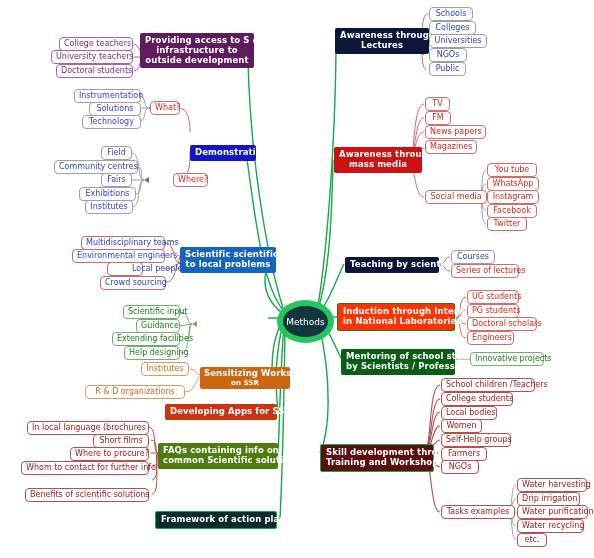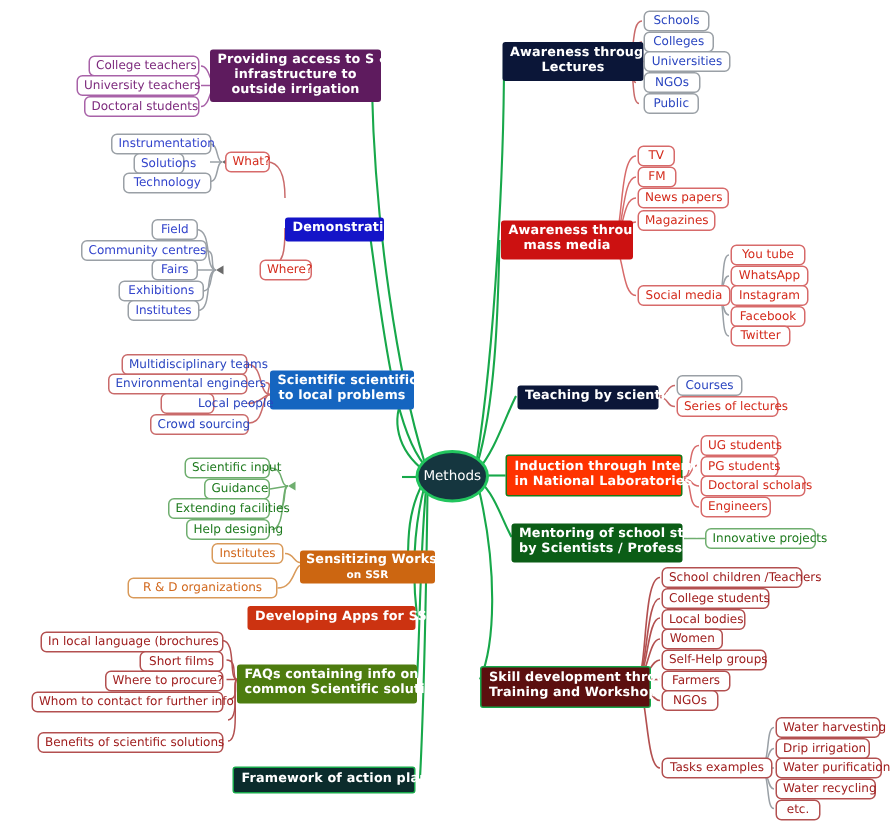--- a/index.html
+++ b/index.html
@@ -61,21 +61,21 @@
   #center-node{
     position:absolute;
     display:flex;
     align-items:center;
     justify-content:center;
     background:#15363f;
     color:#ffffff;
     font-size:9px;
     font-weight:normal;
     border-radius:50%;
-    border:2px solid #22c55e;
+    border:6px solid #22c55e;
   }
 </style>
 </head>
 <body>
 
 <div id="canvas">
 
   <svg class="links" viewBox="0 0 594 558">
     <g fill="none" stroke="#17a84a" stroke-width="1.4">
 
@@ -222,34 +222,34 @@
     </g>
   </svg>
 
   <div id="center-node" style="left:277px;top:300px;width:45px;height:31px;">
     <span>Methods</span>
   </div>
 
   <div class="node main" style="left:140px;top:33px;width:114px;background:#5e1b5e;">
     <span class="l2">Providing access to S &amp; T</span>
     <span class="l2">infrastructure to</span>
-    <span class="l2">outside irrigation</span>
+    <span class="l2">outside development</span>
   </div>
   <div class="node leaf purple" style="left:59px;top:37px;width:74px;">College teachers</div>
   <div class="node leaf purple" style="left:51px;top:50px;width:82px;">University teachers</div>
   <div class="node leaf purple" style="left:56px;top:64px;width:77px;">Doctoral students</div>
 
   <div class="node main" style="left:190px;top:145px;width:66px;background:#1414c8;">
     <span class="l2">Demonstration</span>
   </div>
   <div class="node leaf red" style="left:150px;top:101px;width:30px;">What?</div>
   <div class="node leaf red" style="left:144px;top:173px;width:35px;margin-left:29px;">Where?</div>
 
   <div class="node leaf grey-blue" style="left:74px;top:89px;width:67px;">Instrumentation</div>
-  <div class="node leaf grey-blue" style="left:89px;top:102px;width:34px;">Solutions</div>
+  <div class="node leaf grey-blue" style="left:89px;top:102px;width:52px;">Solutions</div>
   <div class="node leaf grey-blue" style="left:82px;top:115px;width:59px;">Technology</div>
 
   <div class="node leaf grey-blue" style="left:101px;top:146px;width:31px;">Field</div>
   <div class="node leaf grey-blue" style="left:54px;top:160px;width:84px;">Community centres</div>
   <div class="node leaf grey-blue" style="left:101px;top:173px;width:31px;">Fairs</div>
   <div class="node leaf grey-blue" style="left:79px;top:187px;width:57px;">Exhibitions</div>
   <div class="node leaf grey-blue" style="left:85px;top:200px;width:48px;">Institutes</div>
 
   <div class="node main" style="left:180px;top:247px;width:96px;background:#1565c0;">
     <span class="l2">Scientific scientific</span>

